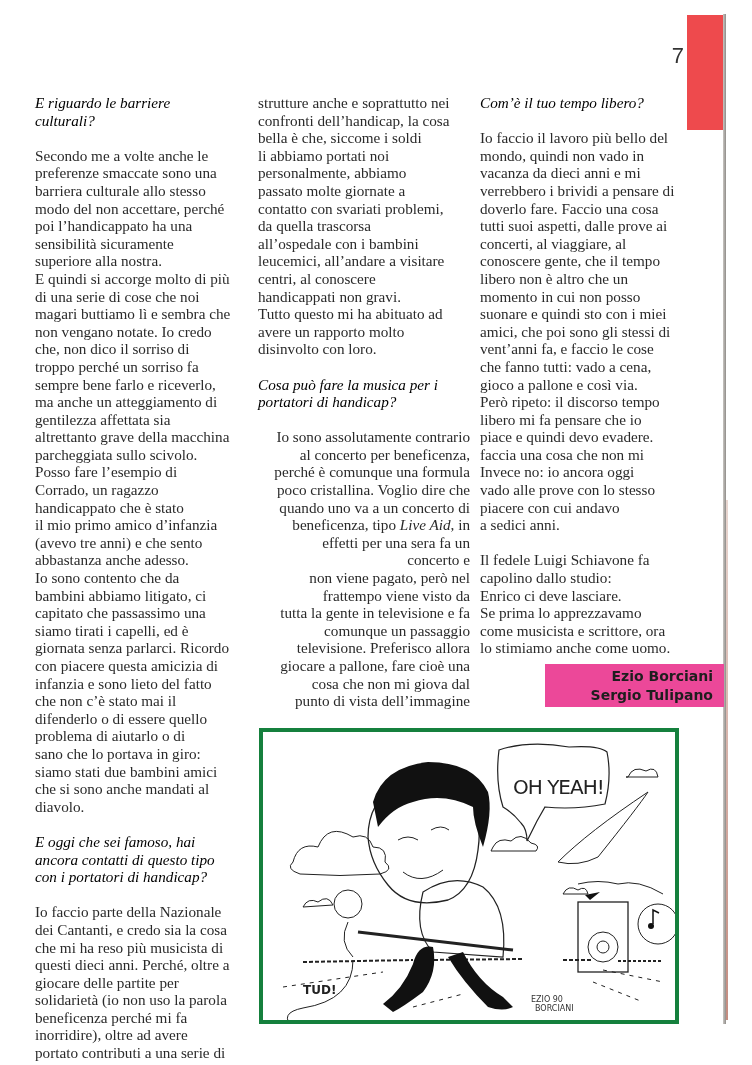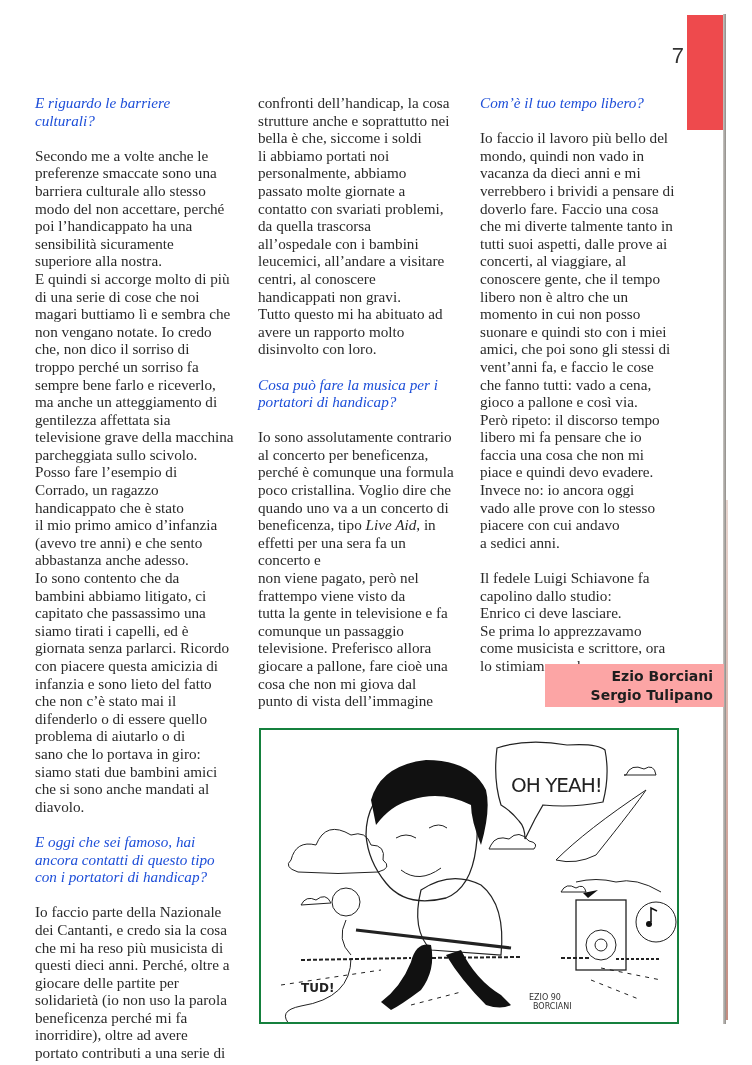--- a/index.html
+++ b/index.html
@@ -26,35 +26,35 @@
     font-family:"Liberation Sans", "DejaVu Sans", sans-serif;
     font-size:22px; color:#333; text-align:right; line-height:24px;
   }
   .col {
     position:absolute; top:94px; font-size:15.2px; line-height:17.6px;
   }
   .col1 { left:35px; width:215px; }
   .col2 { left:258px; width:212px; }
   .col3 { left:480px; width:230px; }
   .q {
-    font-style:italic; margin:0 0 17.6px 0; color:#1d4ed8;
+    font-style:italic; margin:0 0 17.6px 0; color:#000000;
   }
   .p { margin:0 0 17.6px 0; }
   .line { display:block; white-space:nowrap; }
   .sig {
     position:absolute; left:545px; top:664px; width:179px; height:43px;
-    background:#fca5a5;
+    background:#ec4899;
     font-family:"DejaVu Sans", "Liberation Sans", sans-serif;
     font-weight:bold; font-size:14px; line-height:19px;
     color:#1e1e1e; text-align:right; box-sizing:border-box;
     padding:3px 11px 0 0;
   }
   .illus {
     position:absolute; left:259px; top:728px; width:420px; height:296px;
-    border:2px solid #15803d; box-sizing:border-box; background:#fff;
+    border:4px solid #15803d; box-sizing:border-box; background:#fff;
     overflow:hidden;
   }
   .illus svg { position:absolute; left:0; top:0; }
   .bubble-text {
     font-family:"DejaVu Sans", "Liberation Sans", sans-serif;
     font-size:20px; fill:#222; letter-spacing:-1px;
   }
   .sfx-text {
     font-family:"DejaVu Sans", sans-serif; font-weight:bold;
     font-size:12px; fill:#222;
@@ -86,21 +86,21 @@
       <span class="line">superiore alla nostra.</span>
       <span class="line">E quindi si accorge molto di più</span>
       <span class="line">di una serie di cose che noi</span>
       <span class="line">magari buttiamo lì e sembra che</span>
       <span class="line">non vengano notate. Io credo</span>
       <span class="line">che, non dico il sorriso di</span>
       <span class="line">troppo perché un sorriso fa</span>
       <span class="line">sempre bene farlo e riceverlo,</span>
       <span class="line">ma anche un atteggiamento di</span>
       <span class="line">gentilezza affettata sia</span>
-      <span class="line">televisione grave della macchina</span>
+      <span class="line">altrettanto grave della macchina</span>
       <span class="line">parcheggiata sullo scivolo.</span>
       <span class="line">Posso fare l’esempio di</span>
       <span class="line">Corrado, un ragazzo</span>
       <span class="line">handicappato che è stato</span>
       <span class="line">il mio primo amico d’infanzia</span>
       <span class="line">(avevo tre anni) e che sento</span>
       <span class="line">abbastanza anche adesso.</span>
       <span class="line">Io sono contento che da</span>
       <span class="line">bambini abbiamo litigato, ci</span>
       <span class="line">capitato che passassimo una</span>
@@ -129,41 +129,41 @@
       <span class="line">giocare delle partite per</span>
       <span class="line">solidarietà (io non uso la parola</span>
       <span class="line">beneficenza perché mi fa</span>
       <span class="line">inorridire), oltre ad avere</span>
       <span class="line">portato contributi  a una serie di</span>
     </div>
 </div>
 
 <div class="col col2">
   <div class="p">
+      <span class="line">strutture anche e soprattutto nei</span>
       <span class="line">confronti dell’handicap, la cosa</span>
-      <span class="line">strutture anche e soprattutto nei</span>
       <span class="line">bella è che, siccome i soldi</span>
       <span class="line">li abbiamo portati noi</span>
       <span class="line">personalmente, abbiamo</span>
       <span class="line">passato molte giornate a</span>
       <span class="line">contatto con svariati problemi,</span>
       <span class="line">da quella trascorsa</span>
       <span class="line">all’ospedale con i bambini</span>
       <span class="line">leucemici, all’andare a visitare</span>
       <span class="line">centri, al conoscere</span>
       <span class="line">handicappati non gravi.</span>
       <span class="line">Tutto questo mi ha abituato ad</span>
       <span class="line">avere un rapporto molto</span>
       <span class="line">disinvolto con loro.</span>
     </div>
   <div class="q">
       <span class="line">Cosa può fare la musica per i</span>
       <span class="line">portatori di handicap?</span>
     </div>
-  <div class="p" style="margin:0;">
+  <div class="p" style="margin:0;text-align:right;">
     <div>
         <span class="line">Io sono assolutamente contrario</span>
         <span class="line">al concerto per beneficenza,</span>
         <span class="line">perché è comunque una formula</span>
         <span class="line">poco cristallina. Voglio dire che</span>
         <span class="line">quando uno va a un concerto di</span>
       </div>
     <span class="line"><span>beneficenza, tipo </span><i>Live Aid</i><span>, in</span></span>
     <div>
         <span class="line">effetti per una sera fa un</span>
@@ -183,35 +183,34 @@
 <div class="col col3">
   <div class="q">
       <span class="line">Com’è il tuo tempo libero?</span>
     </div>
   <div class="p">
       <span class="line">Io faccio il lavoro più bello del</span>
       <span class="line">mondo, quindi non vado in</span>
       <span class="line">vacanza da dieci anni e mi</span>
       <span class="line">verrebbero i brividi a pensare di</span>
       <span class="line">doverlo fare. Faccio una cosa</span>
-      <span class="line">che mi diverte talmente tanto in</span>
       <span class="line">tutti suoi aspetti, dalle prove ai</span>
       <span class="line">concerti, al viaggiare, al</span>
       <span class="line">conoscere gente, che il tempo</span>
       <span class="line">libero non è altro che un</span>
       <span class="line">momento in cui non posso</span>
       <span class="line">suonare e quindi sto con i miei</span>
       <span class="line">amici, che poi sono gli stessi di</span>
       <span class="line">vent’anni fa, e faccio le cose</span>
       <span class="line">che fanno tutti: vado a cena,</span>
       <span class="line">gioco a pallone e così via.</span>
       <span class="line">Però ripeto: il discorso tempo</span>
       <span class="line">libero mi fa pensare che io</span>
+      <span class="line">piace e quindi devo evadere.</span>
       <span class="line">faccia una cosa che non mi</span>
-      <span class="line">piace e quindi devo evadere.</span>
       <span class="line">Invece no: io ancora oggi</span>
       <span class="line">vado alle prove con lo stesso</span>
       <span class="line">piacere con cui andavo</span>
       <span class="line">a sedici anni.</span>
     </div>
   <div class="p">
       <span class="line">Il fedele Luigi Schiavone fa</span>
       <span class="line">capolino dallo studio:</span>
       <span class="line">Enrico ci deve lasciare.</span>
       <span class="line">Se prima lo apprezzavamo</span>

